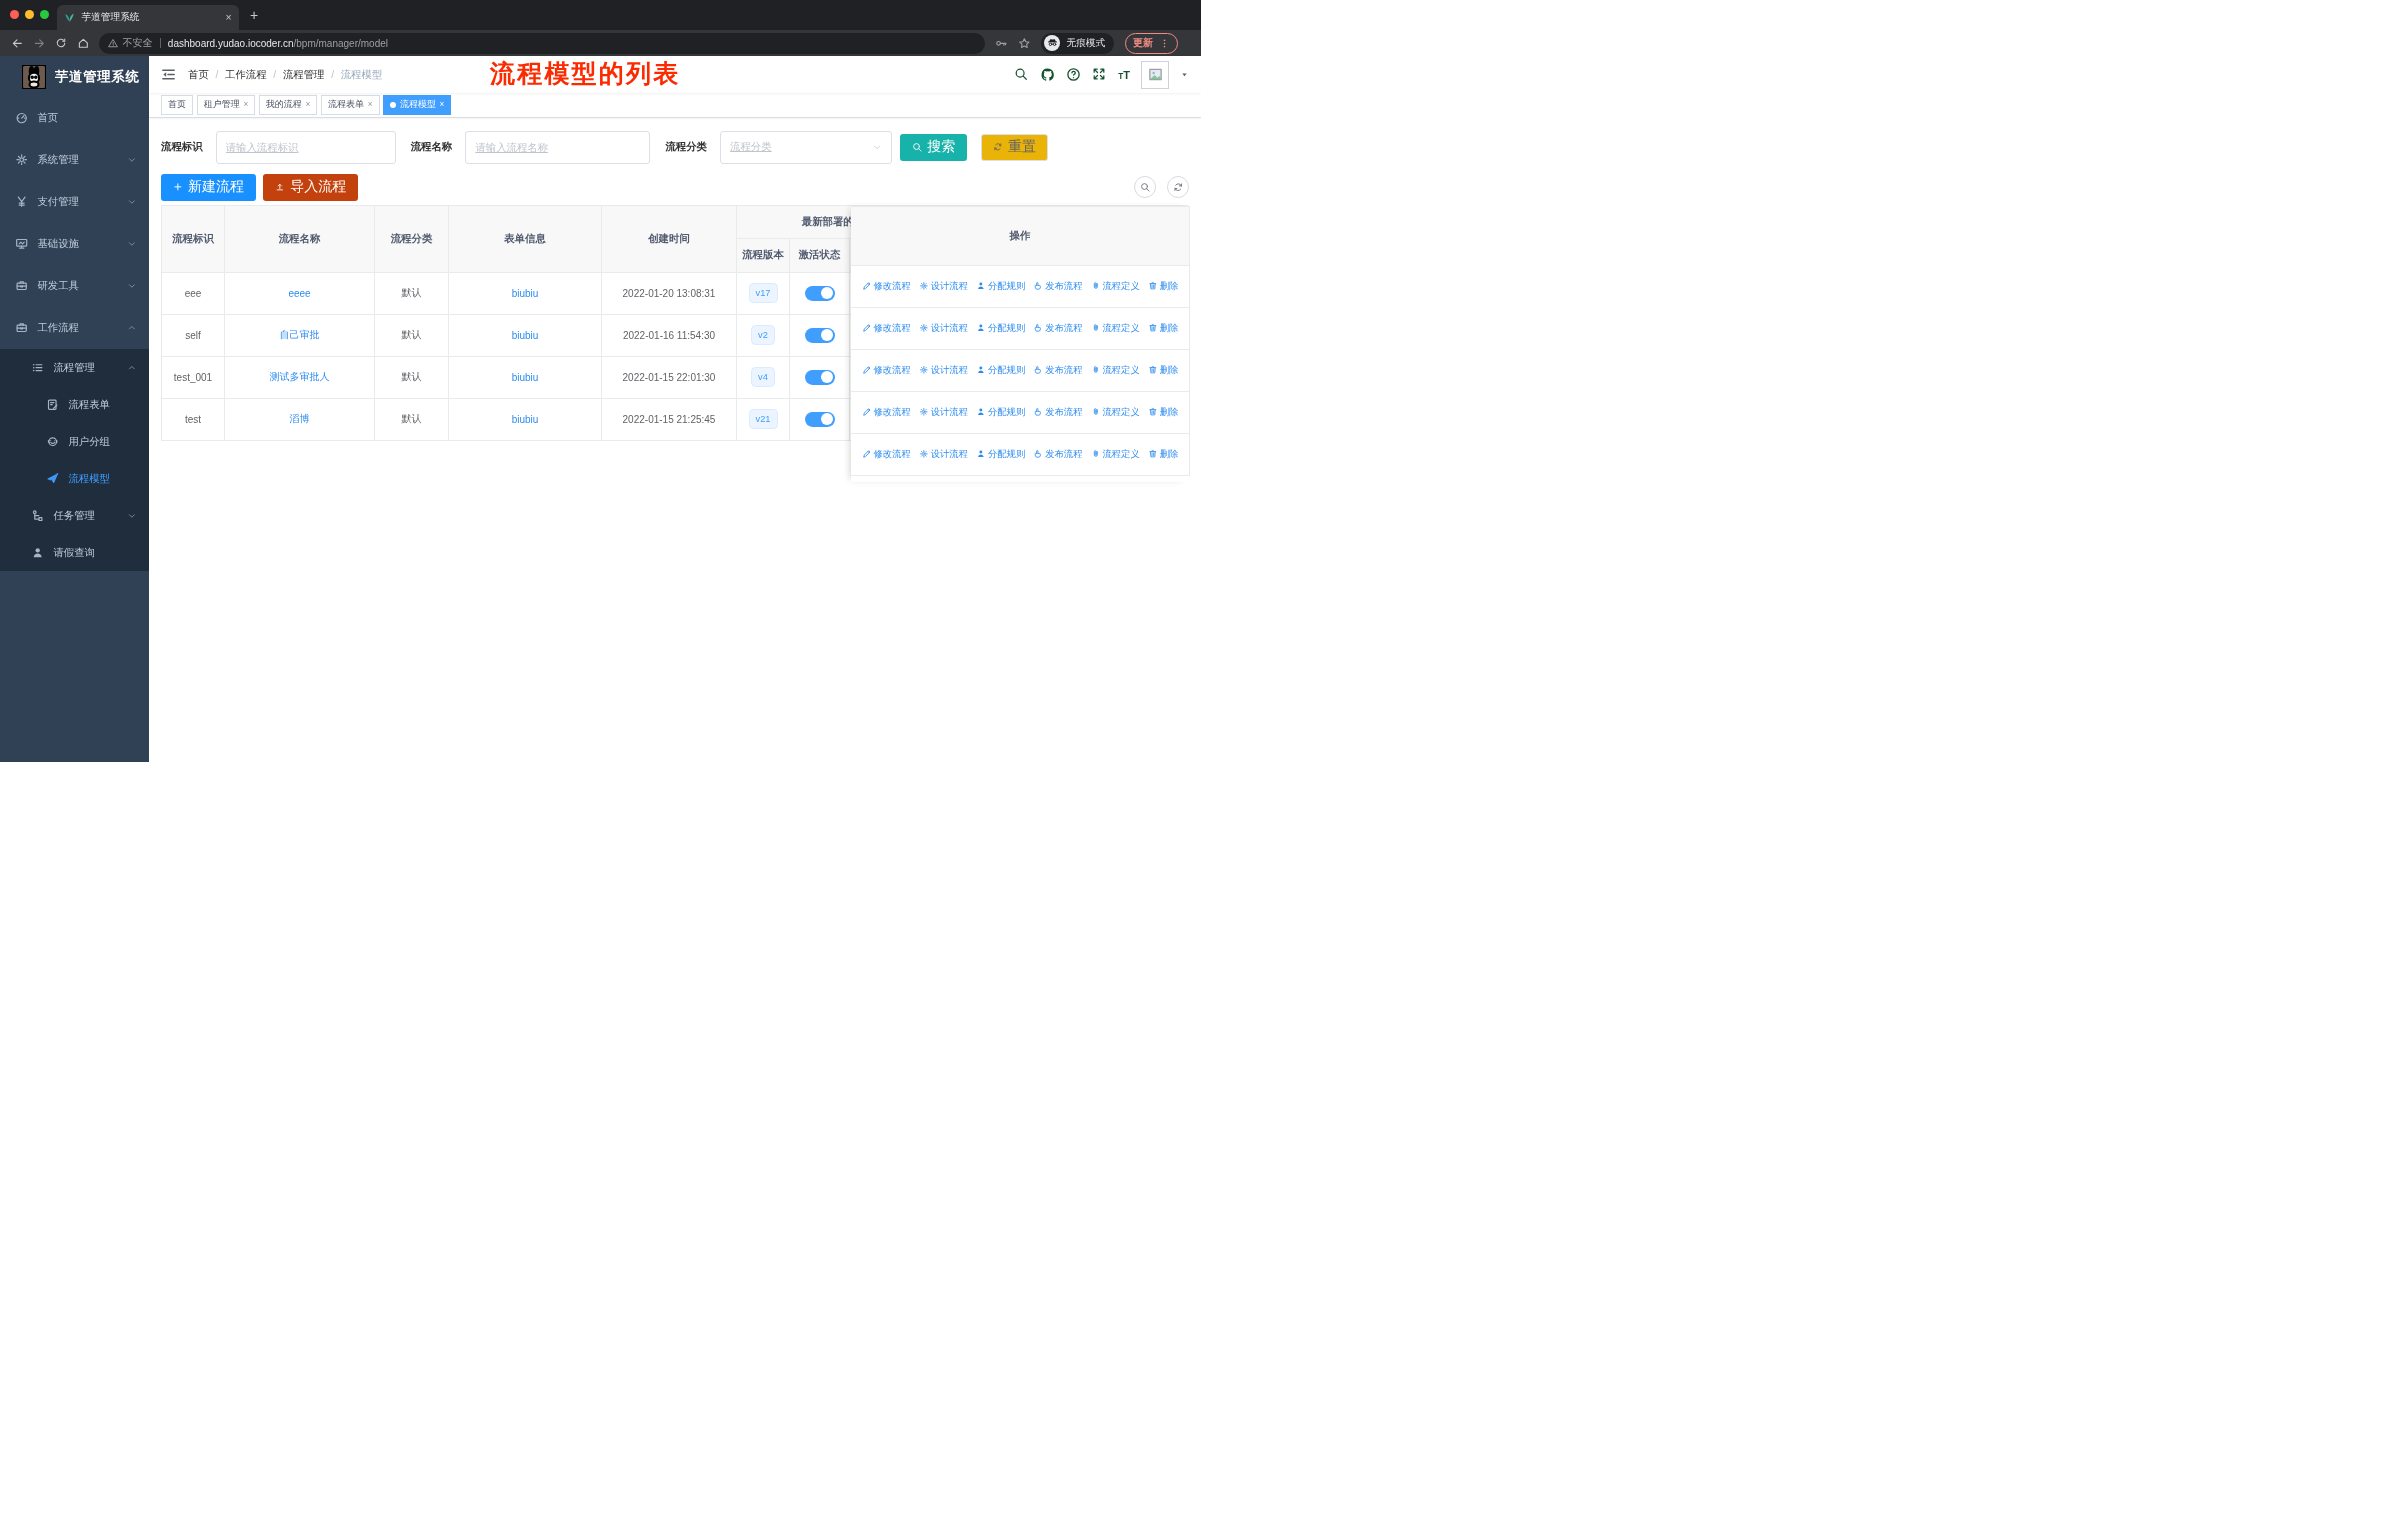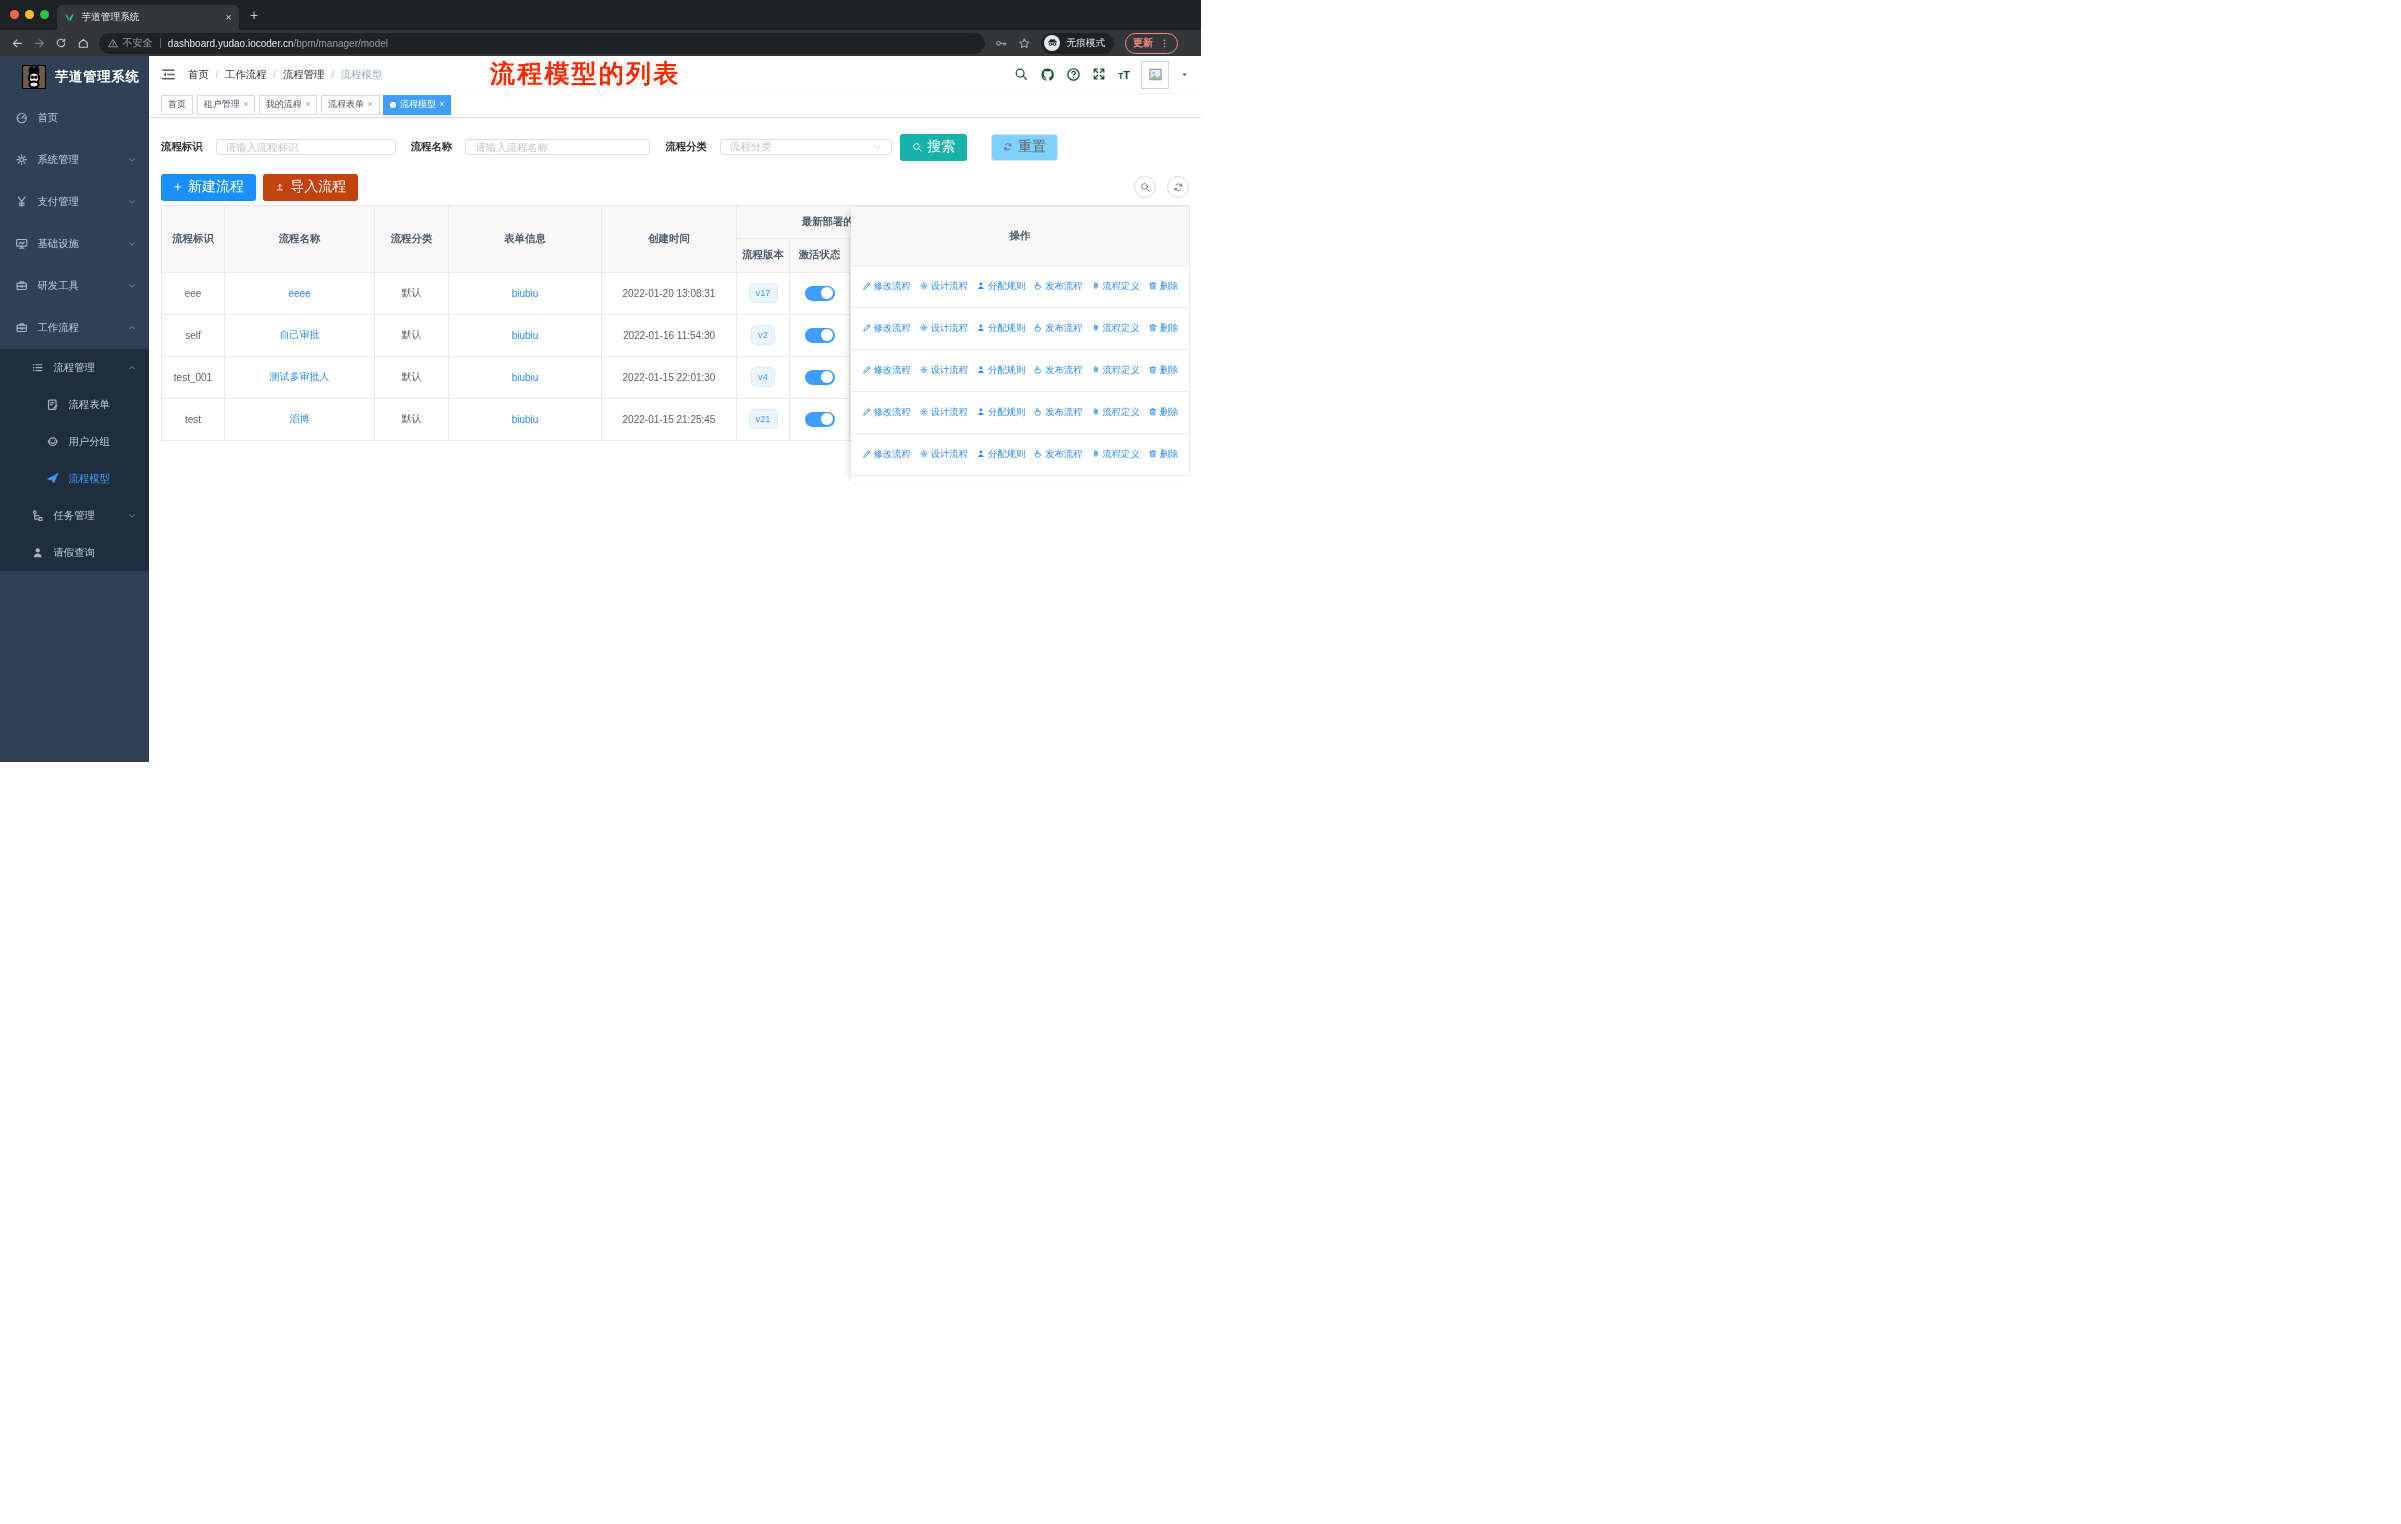--- a/index.html
+++ b/index.html
@@ -78,32 +78,32 @@
   .tag .x { font-size:8.2px; color:#8e959e; }
   .tag.active { background:#409eff; border-color:#409eff; color:#fff; }
   .tag.active .dot { display:block; }
   .tag.active .x { color:#fff; }
 
   .content { padding:0 12px; position:relative; }
 
   
   .search-row { margin-top:15.6px; display:flex; align-items:center; height:27px; }
   .f-label { font-size:10.4px; font-weight:700; color:#303133; width:45px; flex:0 0 auto; }
-  .inp { height:16px; border:0.7px solid #dcdfe6; border-radius:3px; display:flex; align-items:center;
-         padding:0 9px; font-size:10.4px; color:#c0c4cc; background:#fff; }
+  .inp { height:33px; border:0.7px solid #dcdfe6; border-radius:3px; display:flex; align-items:center;
+         padding:0 9px; font-size:10.4px; color:#c0c4cc; background:#fff;text-decoration:underline; }
   .inp input { border:none; outline:none; width:100%; font-size:10.4px; color:#606266;
                font-family:inherit; }
   .inp input::placeholder { color:#c0c4cc; }
   .w1 { width:180px; margin:0 15px 0 9.7px; }
   .w2 { width:185px; margin:0 15px 0 9.7px; }
   .wsel { width:172px; margin-left:9.7px; justify-content:space-between; }
   .btn { height:27px; border-radius:3px; display:inline-flex; align-items:center; justify-content:center;
          gap:4.5px; font-size:14px; padding:0 11px; cursor:pointer; border:0.7px solid transparent; }
   .btn-search { background:#17b2aa; color:#fff; margin-left:8.2px; }
-  .btn-reset { background:#7dd3fc; color:#606266; border-color:#dcdfe6; margin-left:24px; }
+  .btn-reset { background:#eab308; color:#606266; border-color:#dcdfe6; margin-left:14px; }
   .btn .bic { width:10.4px; height:10.4px; }
 
   
   .tool-row { margin-top:13.4px; display:flex; align-items:center; height:27px; }
   .btn-create { background:#1890ff; color:#fff; }
   .btn-import { background:#c2410c; color:#fff; margin-left:7.4px; }
   .tool-right { margin-left:auto; display:flex; gap:11px; }
   .circ-btn { width:22px; height:22px; border-radius:50%; border:0.7px solid #d9dbe0; color:#6b7075;
               display:flex; align-items:center; justify-content:center; background:#fff; }
   .circ-btn .bic { width:10.4px; height:10.4px; }

